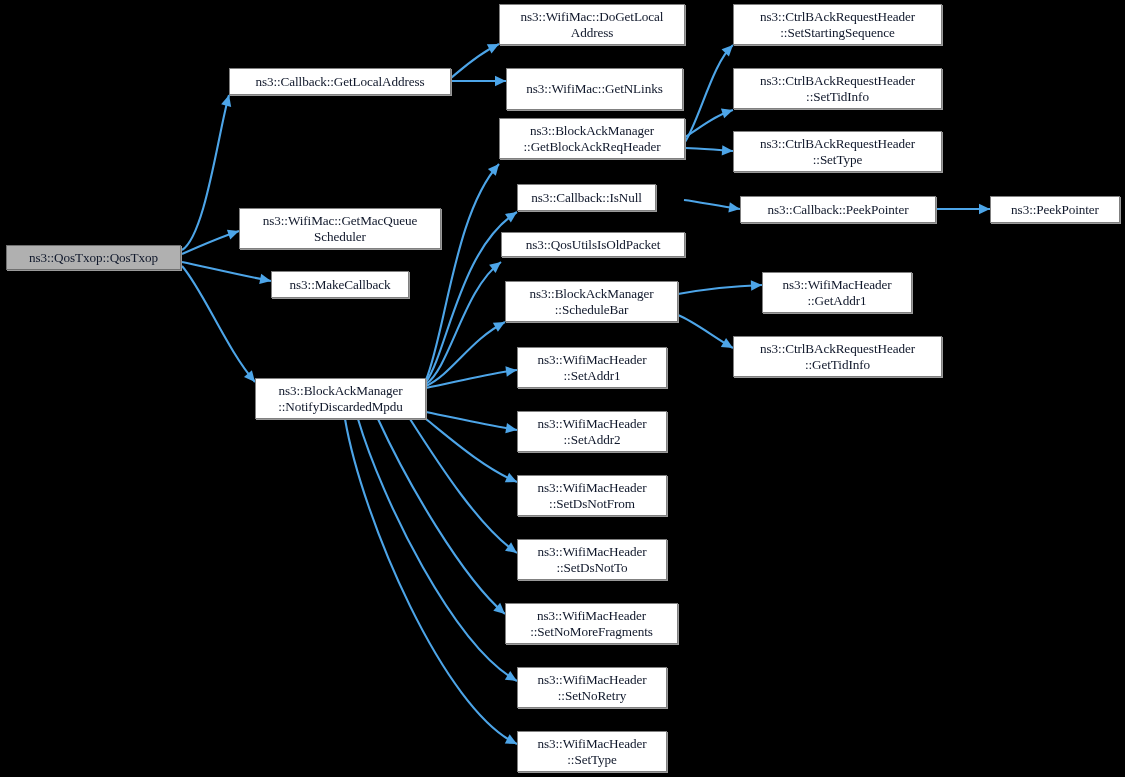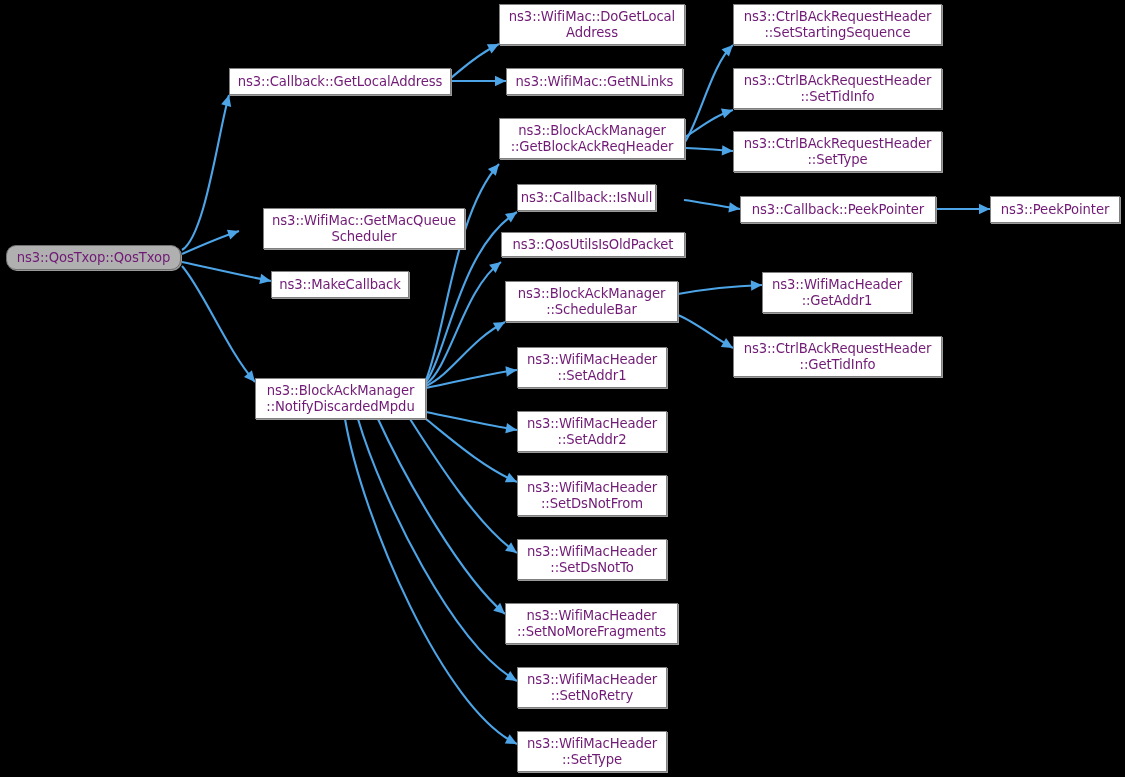--- a/index.html
+++ b/index.html
@@ -25,27 +25,28 @@
   .node {
     position: absolute;
     box-sizing: border-box;
     background: #ffffff;
     border: 1px solid #808080;
     box-shadow: 1px 1px 0 0 #9a9a9a;
     display: flex;
     align-items: center;
     justify-content: center;
     text-align: center;
-    color: #701a75;
+    color: #0f172a;
     font-size: 13.2px;
     line-height: 15.5px;
     letter-spacing: -0.1px;
     padding: 0 3px;
     white-space: pre-line;
     z-index: 2;
+    font-family: Liberation Serif, serif;
   }
   .node.root {
     background: #b0b0b0;
     border: 1px solid #707070;
   }
   .edge-path {
     fill: none;
     stroke: #4da5e8;
     stroke-width: 2.1;
   }
@@ -102,30 +103,30 @@
       <path d="M 684,200 C 700,202 718,206 740,209" class="edge-path"></path>
       <polygon points="740,209 728.3763537188017,212.59594871064468 729.8437291469932,202.2999878835659" class="edge-head"></polygon>
       <path d="M 936,209 C 950,209 968,209 990,209" class="edge-path"></path>
       <polygon points="990,209 979,214.2 979,203.8" class="edge-head"></polygon>
       <path d="M 678,294 C 700,290 735,286 762,285" class="edge-path"></path>
       <polygon points="762,285 751.2396932024162,290.6794187750042 750.781654049166,280.2895102030248" class="edge-head"></polygon>
       <path d="M 678,315 C 695,322 715,338 733,348" class="edge-path"></path>
       <polygon points="733,348 720.8751011941789,346.98667431267216 726.0874693787852,337.98716221989156" class="edge-head"></polygon>
     </svg>
   <div id="nodes-layer">
-      <div class="node root" style="left: 6px; top: 245px; width: 175px; height: 25px; border-radius: 10px;">ns3::QosTxop::QosTxop</div>
+      <div class="node root" style="left: 6px; top: 245px; width: 175px; height: 25px;">ns3::QosTxop::QosTxop</div>
       <div class="node" style="left: 229px; top: 68px; width: 222px; height: 27px;">ns3::Callback::GetLocalAddress</div>
-      <div class="node" style="left: 239px; top: 208px; width: 202px; height: 41px; margin-left: 24px;">ns3::WifiMac::GetMacQueue
+      <div class="node" style="left: 239px; top: 208px; width: 202px; height: 41px;">ns3::WifiMac::GetMacQueue
 Scheduler</div>
       <div class="node" style="left: 271px; top: 271px; width: 138px; height: 27px;">ns3::MakeCallback</div>
       <div class="node" style="left: 255px; top: 378px; width: 171px; height: 41px;">ns3::BlockAckManager
 ::NotifyDiscardedMpdu</div>
       <div class="node" style="left: 499px; top: 4px; width: 186px; height: 41px;">ns3::WifiMac::DoGetLocal
 Address</div>
-      <div class="node" style="left: 506px; top: 68px; width: 177px; height: 27px;">ns3::WifiMac::GetNLinks</div>
+      <div class="node" style="left: 506px; top: 68px; width: 177px; height: 42px;">ns3::WifiMac::GetNLinks</div>
       <div class="node" style="left: 499px; top: 118px; width: 186px; height: 41px;">ns3::BlockAckManager
 ::GetBlockAckReqHeader</div>
       <div class="node" style="left: 517px; top: 184px; width: 139px; height: 27px;">ns3::Callback::IsNull</div>
       <div class="node" style="left: 501px; top: 232px; width: 184px; height: 25px;">ns3::QosUtilsIsOldPacket</div>
       <div class="node" style="left: 505px; top: 281px; width: 173px; height: 41px;">ns3::BlockAckManager
 ::ScheduleBar</div>
       <div class="node" style="left: 517px; top: 347px; width: 150px; height: 41px;">ns3::WifiMacHeader
 ::SetAddr1</div>
       <div class="node" style="left: 517px; top: 411px; width: 150px; height: 41px;">ns3::WifiMacHeader
 ::SetAddr2</div>

